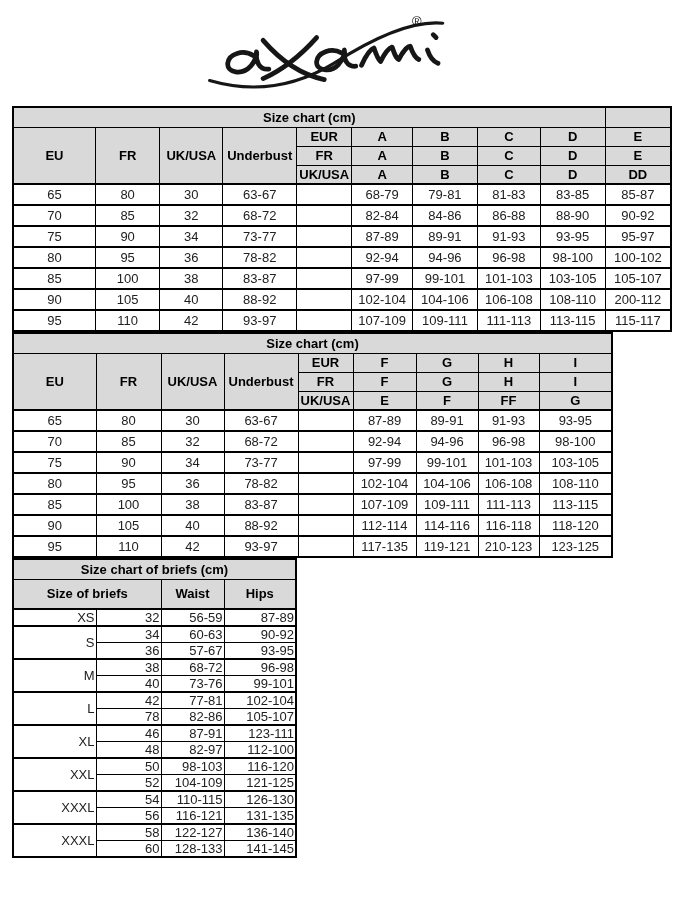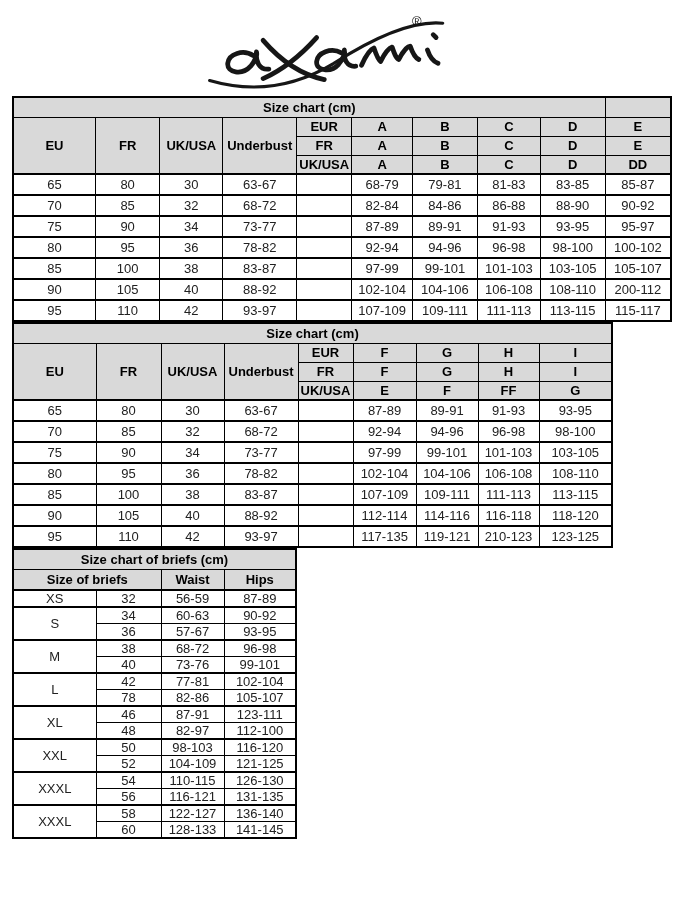--- a/index.html
+++ b/index.html
@@ -18,21 +18,21 @@
   }
   
   .logo-wrap{position:absolute;left:0;top:0;width:684px;height:100px;}
   .logo-svg{position:absolute;left:205px;top:6px;width:250px;height:86px;}
   .reg{position:absolute;left:412px;top:14px;font-size:13px;color:#111;}
   .sr-only{
     position:absolute;width:1px;height:1px;overflow:hidden;
     clip:rect(0 0 0 0);white-space:nowrap;
   }
   
-  .charts{position:absolute;left:12px;top:96px;width:660px;}
+  .charts{position:absolute;left:12px;top:106px;width:660px;}
   table.grid{
     border-collapse:collapse;
     table-layout:fixed;
     border:2px solid var(--border);
   }
   .grid th,.grid td{
     border:1px solid var(--border);
     padding:0 1px;
     text-align:center;
     vertical-align:middle;
@@ -42,23 +42,23 @@
   }
   .grid th{
     background:var(--header-bg);
     color:#000;
     font-weight:bold;
   }
   .grid td{color:var(--cell-text);font-weight:normal;background:#fff;}
   tr.r-title th{height:20px;}
   tr.r-sys th{height:19px;}
   tr.data td{height:21px;border-top:2px solid var(--border);}
-  tr.brief-row td, tr.brief-row th{height:16px;}
+  tr.brief-row td, tr.brief-row th{height:16px;text-align:right;}
   tr.g-first td{border-top:2px solid var(--border);}
-  .briefs tr.r-head th{height:21px;border-bottom:2px solid var(--border);}
+  .briefs tr.r-head th{height:30px;border-bottom:2px solid var(--border);}
   td.brief-size{background:#fff;}
 </style>
 </head>
 <body>
 
 <div class="page">
 
   <div class="logo-wrap">
     <svg class="logo-svg" viewBox="0 0 260 90" fill="none" stroke="#161616" stroke-linecap="round" stroke-linejoin="round">
       <path stroke-width="3.2" d="M4 78 C52 92 96 83 134 60 C176 33 218 15 248 18"></path>

